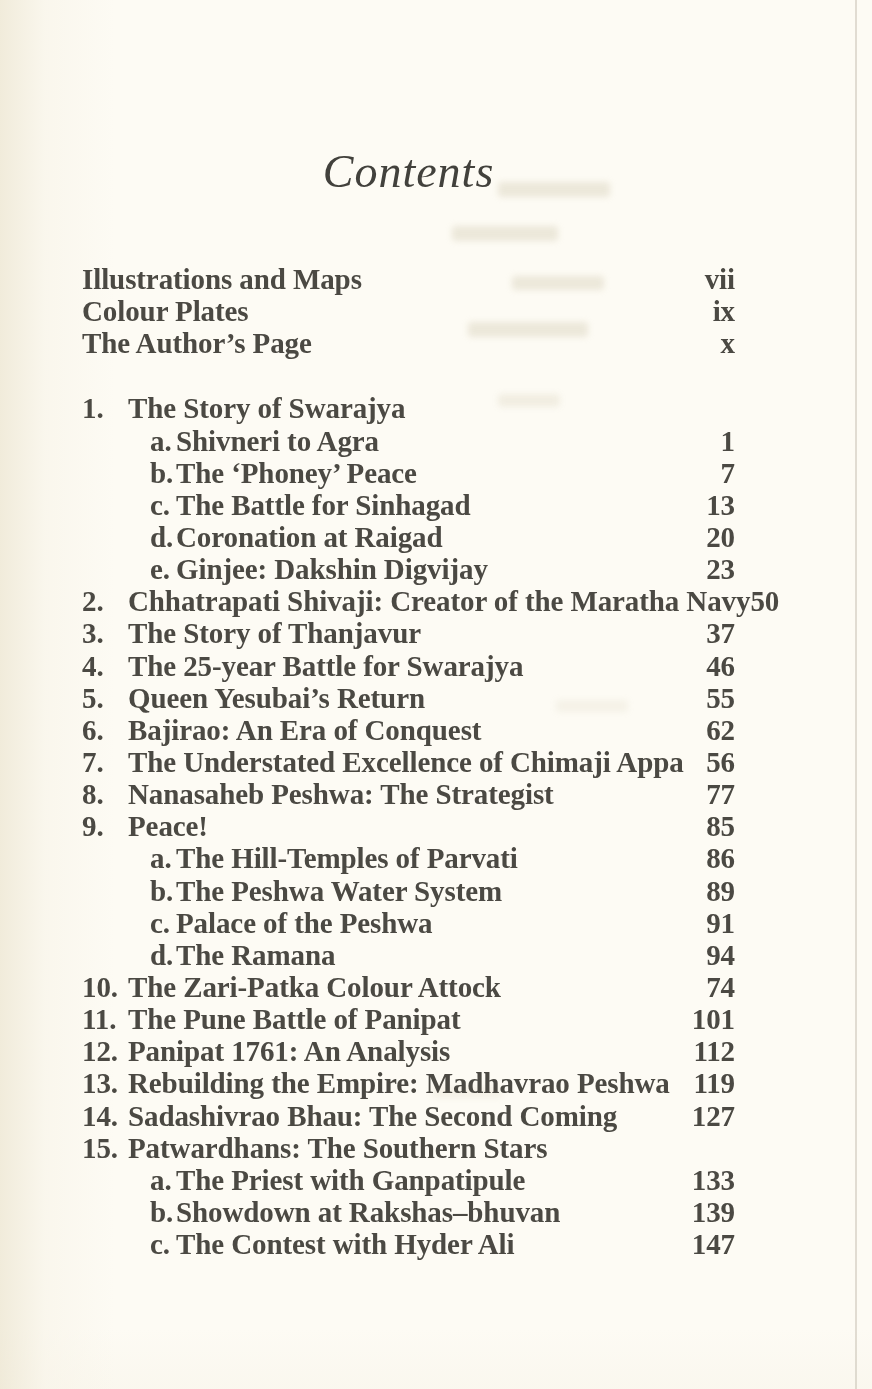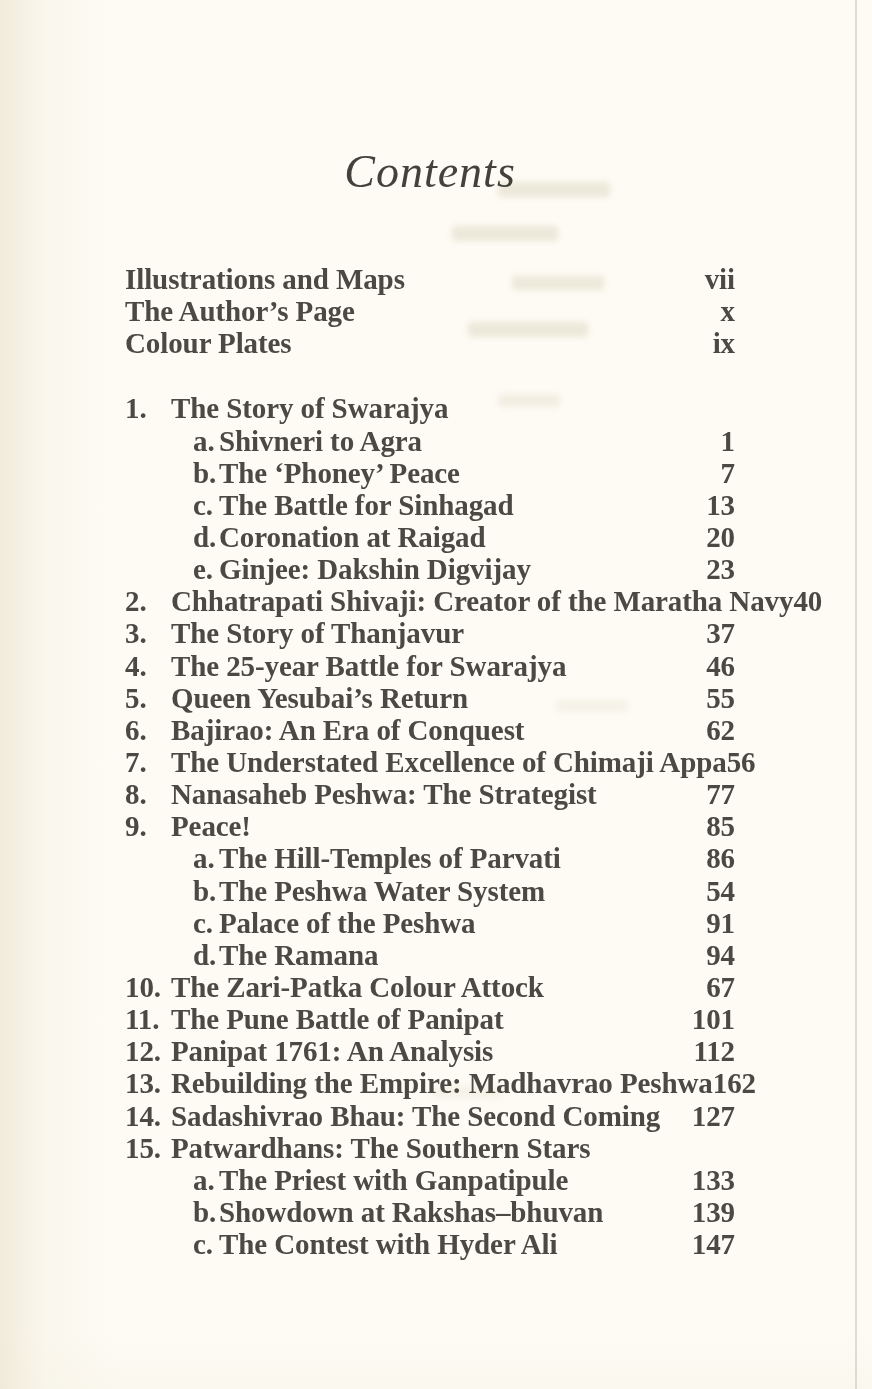--- a/index.html
+++ b/index.html
@@ -33,21 +33,20 @@
   .bleed {
     position: absolute;
     background: rgba(198,188,158,0.30);
     border-radius: 4px;
     filter: blur(3px);
   }
 
   .content {
     position: relative;
     padding: 0 137px 0 82px; 
-    margin-left: 43px;
   }
 
   .toc-title {
     margin: 0;
     padding-top: 149px;
     text-align: center;
     font-style: italic;
     font-weight: normal;
     font-size: 46px;
     line-height: 1;
@@ -92,26 +91,26 @@
 
   <div class="content">
     <h1 class="toc-title">Contents</h1>
 
     <div class="front-matter" id="front-list">
         <div class="row front">
           <span class="title">Illustrations and Maps</span>
           <span class="pagenum">vii</span>
         </div>
         <div class="row front">
+          <span class="title">Colour Plates</span>
+          <span class="pagenum">ix</span>
+        </div>
+        <div class="row front">
           <span class="title">The Author’s Page</span>
           <span class="pagenum">x</span>
-        </div>
-        <div class="row front">
-          <span class="title">Colour Plates</span>
-          <span class="pagenum">ix</span>
         </div>
       </div>
 
     <div class="chapter-list" id="chapter-list">
         <div class="row chapter">
           <span class="num">1.</span>
           <span class="title">The Story of Swarajya</span>
           <span class="pagenum"></span>
         </div>
         <div class="row sub">
@@ -135,21 +134,21 @@
           <span class="pagenum">20</span>
         </div>
         <div class="row sub">
           <span class="num">e.</span>
           <span class="title">Ginjee: Dakshin Digvijay</span>
           <span class="pagenum">23</span>
         </div>
         <div class="row chapter">
           <span class="num">2.</span>
           <span class="title">Chhatrapati Shivaji: Creator of the Maratha Navy</span>
-          <span class="pagenum">40</span>
+          <span class="pagenum">50</span>
         </div>
         <div class="row chapter">
           <span class="num">3.</span>
           <span class="title">The Story of Thanjavur</span>
           <span class="pagenum">37</span>
         </div>
         <div class="row chapter">
           <span class="num">4.</span>
           <span class="title">The 25-year Battle for Swarajya</span>
           <span class="pagenum">46</span>
@@ -180,51 +179,51 @@
           <span class="pagenum">85</span>
         </div>
         <div class="row sub">
           <span class="num">a.</span>
           <span class="title">The Hill-Temples of Parvati</span>
           <span class="pagenum">86</span>
         </div>
         <div class="row sub">
           <span class="num">b.</span>
           <span class="title">The Peshwa Water System</span>
-          <span class="pagenum">54</span>
+          <span class="pagenum">89</span>
         </div>
         <div class="row sub">
           <span class="num">c.</span>
           <span class="title">Palace of the Peshwa</span>
           <span class="pagenum">91</span>
         </div>
         <div class="row sub">
           <span class="num">d.</span>
           <span class="title">The Ramana</span>
           <span class="pagenum">94</span>
         </div>
         <div class="row chapter">
           <span class="num">10.</span>
           <span class="title">The Zari-Patka Colour Attock</span>
-          <span class="pagenum">67</span>
+          <span class="pagenum">74</span>
         </div>
         <div class="row chapter">
           <span class="num">11.</span>
           <span class="title">The Pune Battle of Panipat</span>
           <span class="pagenum">101</span>
         </div>
         <div class="row chapter">
           <span class="num">12.</span>
           <span class="title">Panipat 1761: An Analysis</span>
           <span class="pagenum">112</span>
         </div>
         <div class="row chapter">
           <span class="num">13.</span>
           <span class="title">Rebuilding the Empire: Madhavrao Peshwa</span>
-          <span class="pagenum">162</span>
+          <span class="pagenum">119</span>
         </div>
         <div class="row chapter">
           <span class="num">14.</span>
           <span class="title">Sadashivrao Bhau: The Second Coming</span>
           <span class="pagenum">127</span>
         </div>
         <div class="row chapter">
           <span class="num">15.</span>
           <span class="title">Patwardhans: The Southern Stars</span>
           <span class="pagenum"></span>

